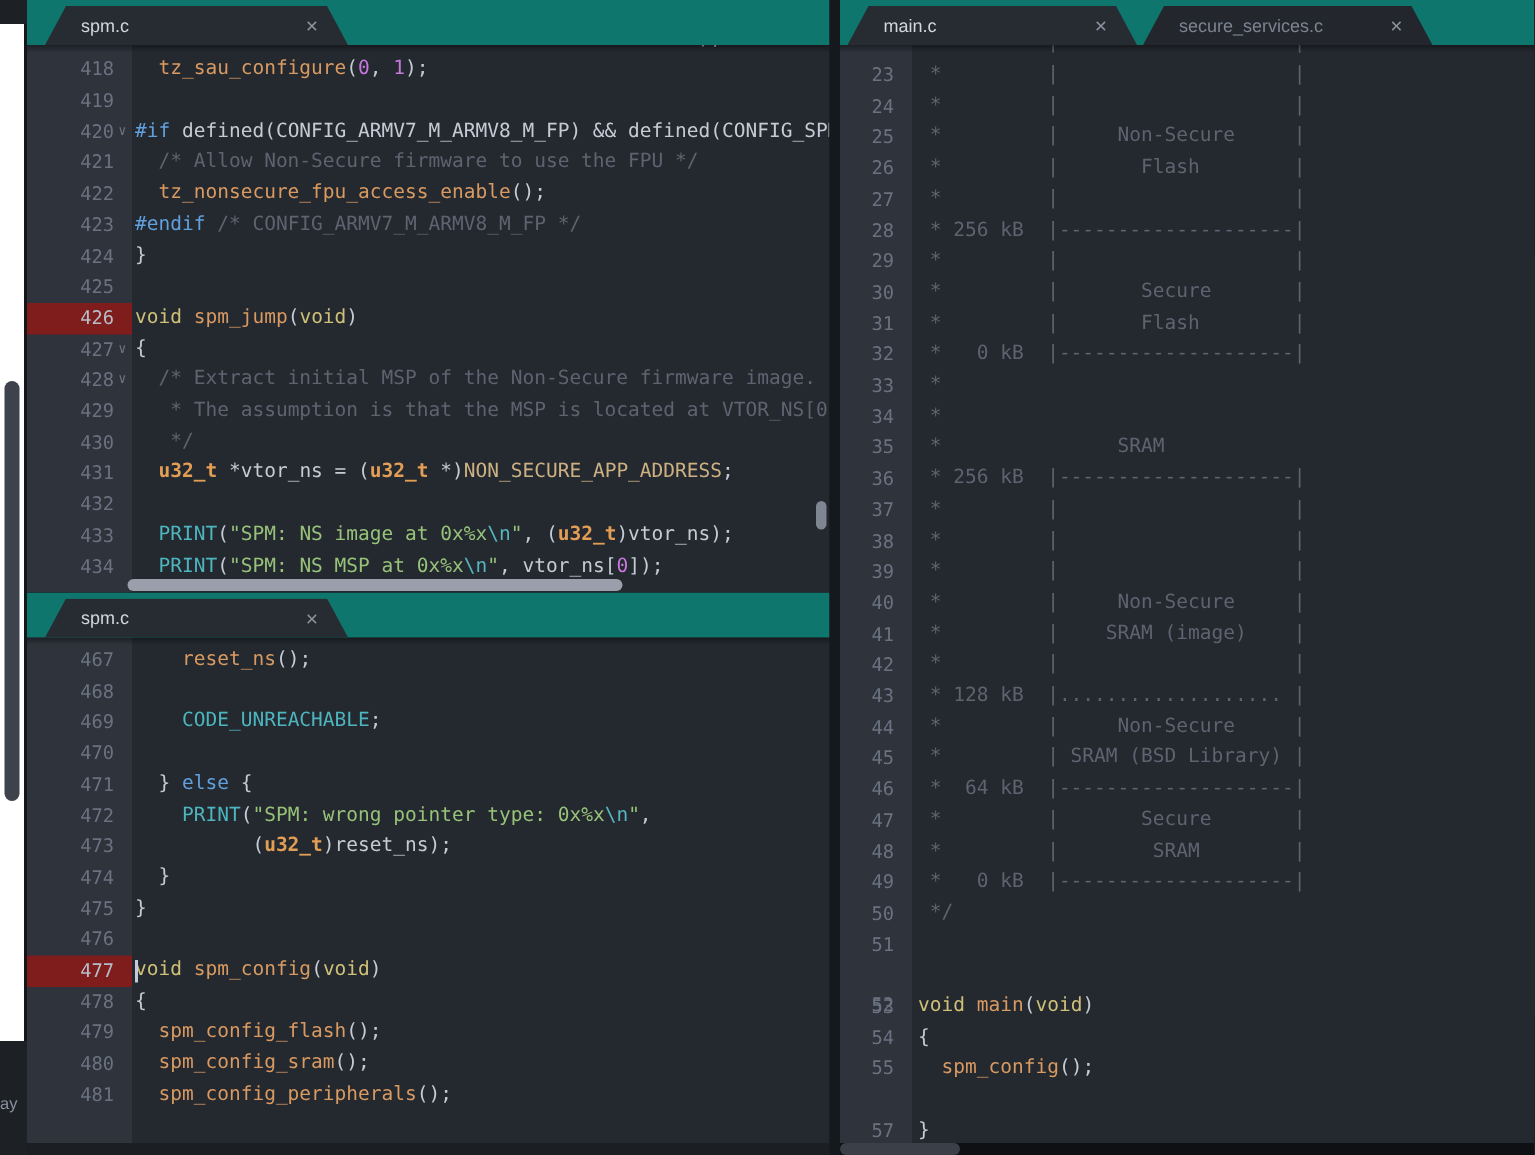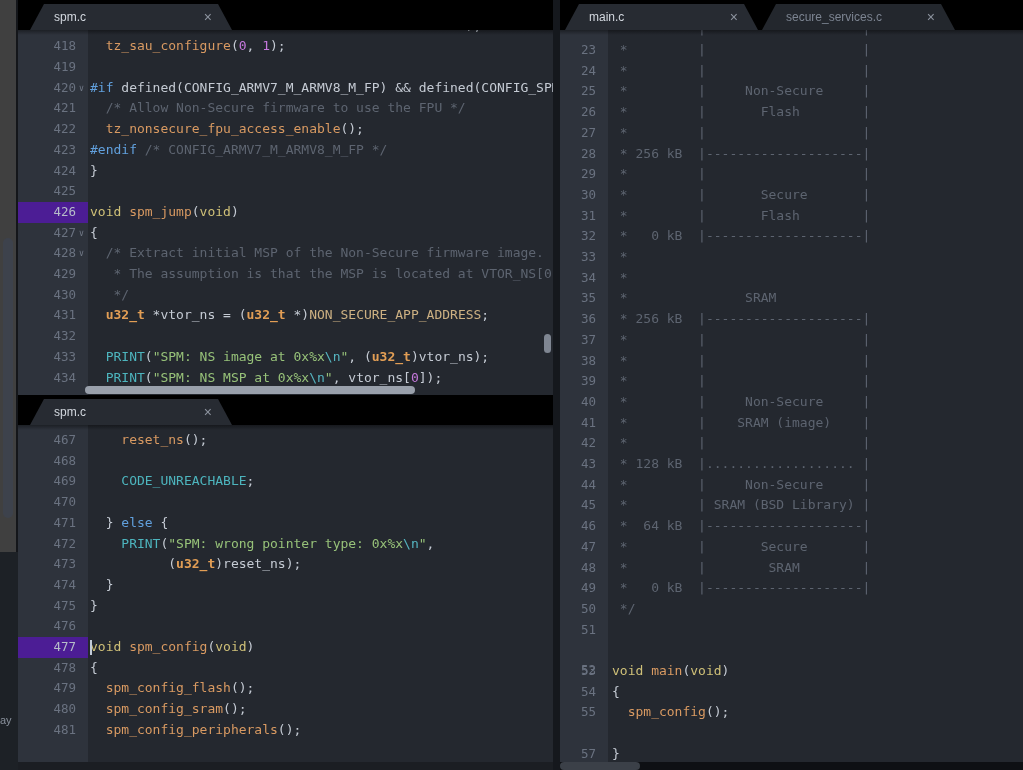--- a/index.html
+++ b/index.html
@@ -1,34 +1,34 @@
 <!DOCTYPE html>
 <html><head>
 <meta charset="utf-8">
 <style>
   html,body{margin:0;padding:0;background:#1d2126;}
   .app{position:relative;width:1023px;height:770px;overflow:hidden;
        font-family:"Liberation Sans",sans-serif;background:#1d2126;}
 
   
-  .left-strip{position:absolute;left:0;top:0;width:18px;height:552px;
-              background:#404040;box-shadow:inset -2px 0 0 #14161a;}
+  .left-strip{position:absolute;left:0;top:16px;width:18px;height:678px;
+              background:#ffffff;box-shadow:inset -2px 0 0 #14161a;}
   .strip-thumb{position:absolute;left:3px;top:238px;width:10px;height:280px;
                background:#3d424c;border-radius:5px;}
   .strip-text{position:absolute;left:0px;top:714px;color:#8a919c;font-size:11px;}
 
   
   .pane{position:absolute;overflow:hidden;}
   .pane-tl{left:18px;top:0;width:535px;height:395px;}
   .pane-bl{left:18px;top:395px;width:535px;height:375px;}
   .pane-r {left:560px;top:0;width:463px;height:770px;}
   .divider{position:absolute;left:553px;top:0;width:7px;height:770px;background:#15181d;}
 
   
-  .tabbar{position:absolute;left:0;right:0;top:0;height:30px;background:#000000;z-index:7;}
+  .tabbar{position:absolute;left:0;right:0;top:0;height:30px;background:#0f766e;z-index:7;}
   .tabbar::after{content:"";position:absolute;left:0;right:0;top:30px;height:5px;
                  background:linear-gradient(rgba(0,0,0,.38),rgba(0,0,0,0));}
   .tab{position:absolute;top:4px;height:26px;display:flex;align-items:center;
        padding:0 30px 0 24px;box-sizing:border-box;
        clip-path:polygon(14px 0,calc(100% - 14px) 0,100% 100%,0 100%);
        background:#23272d;}
   .tab.active{background:#272b32;}
   .tab-label{font-size:12px;color:#7c8491;font-weight:500;white-space:nowrap;}
   .tab.active .tab-label{color:#d2d7de;}
   .tab-close{position:absolute;right:20px;top:4px;color:#8d949f;font-size:14px;line-height:18px;}
@@ -37,21 +37,21 @@
   .editor{position:absolute;left:0;right:0;bottom:0;top:30px;overflow:hidden;background:#24282f;}
   .pane-bl .editor{top:29px;}
   .gutter-bg{position:absolute;left:0;top:0;bottom:0;width:70px;background:#2e333c;}
   .pane-r .gutter-bg{width:48px;}
 
   .row{position:absolute;left:0;width:100%;height:20.7px;display:flex;align-items:center;}
   .gut{width:70px;flex:none;height:100%;text-align:right;box-sizing:border-box;
        padding-right:12px;position:relative;
        font-family:"DejaVu Sans Mono",monospace;font-size:12.5px;line-height:20.7px;color:#6a7280;}
   .pane-r .gut{width:48px;}
-  .gut.hl{background:#4c1d95;color:#b6bdc9;}
+  .gut.hl{background:#7f1d1d;color:#b6bdc9;}
   .fold{position:absolute;right:1px;top:0;width:11px;text-align:center;color:#6e7684;
         font-size:9px;line-height:20.7px;}
   .code{margin:0 0 0 2px;position:relative;white-space:pre;
         font-family:"DejaVu Sans Mono",monospace;font-size:13px;line-height:20.7px;color:#c5cbd4;}
   .pane-r .code{margin-left:4px;}
   .cursor{position:absolute;left:0;top:2.5px;width:1.5px;height:15px;background:#c2cbd8;}
 
   
   .tk-pl{color:#c5cbd4;}
   .tk-fn{color:#d99a62;}

